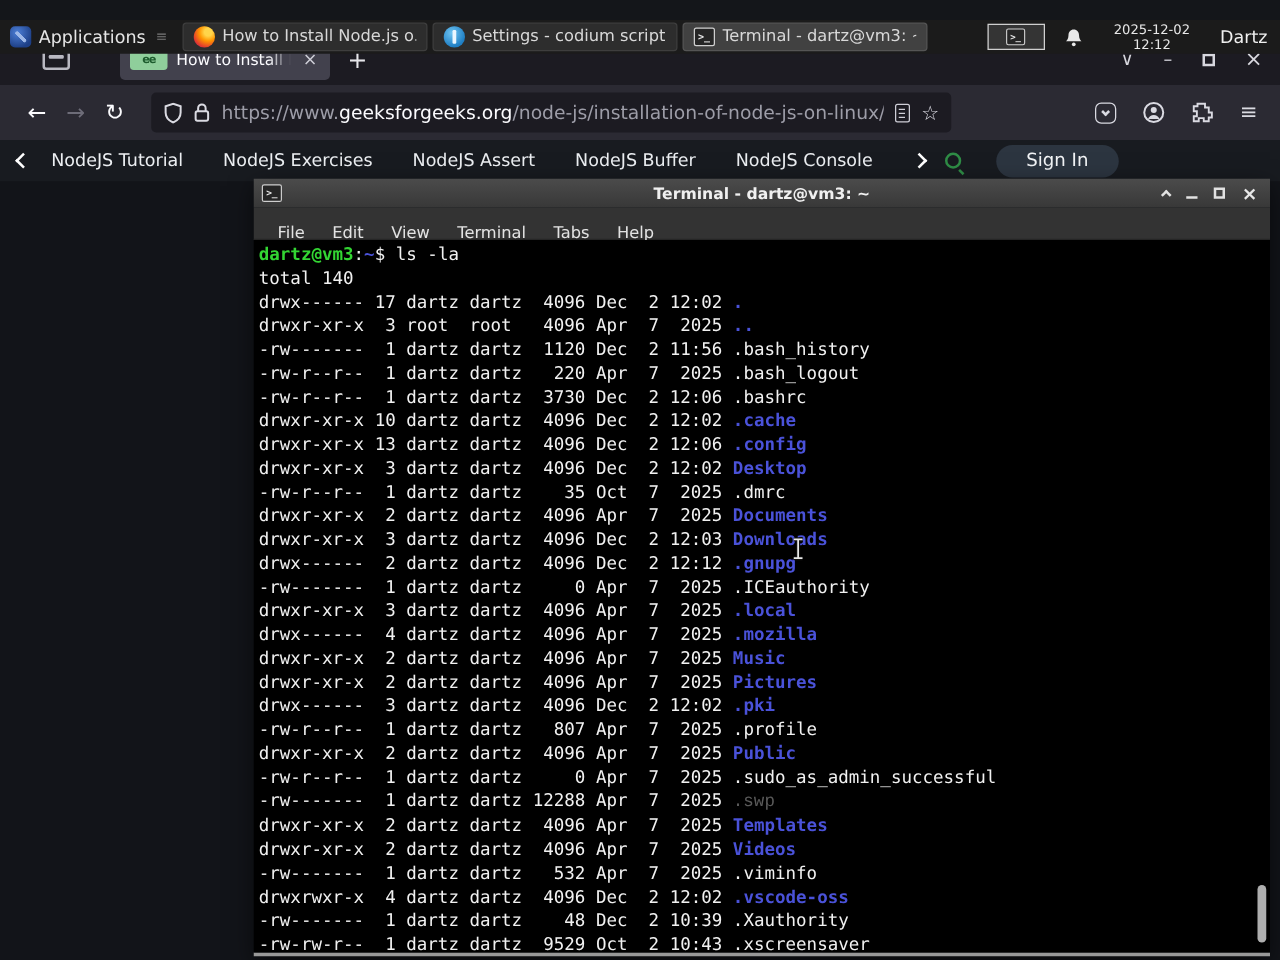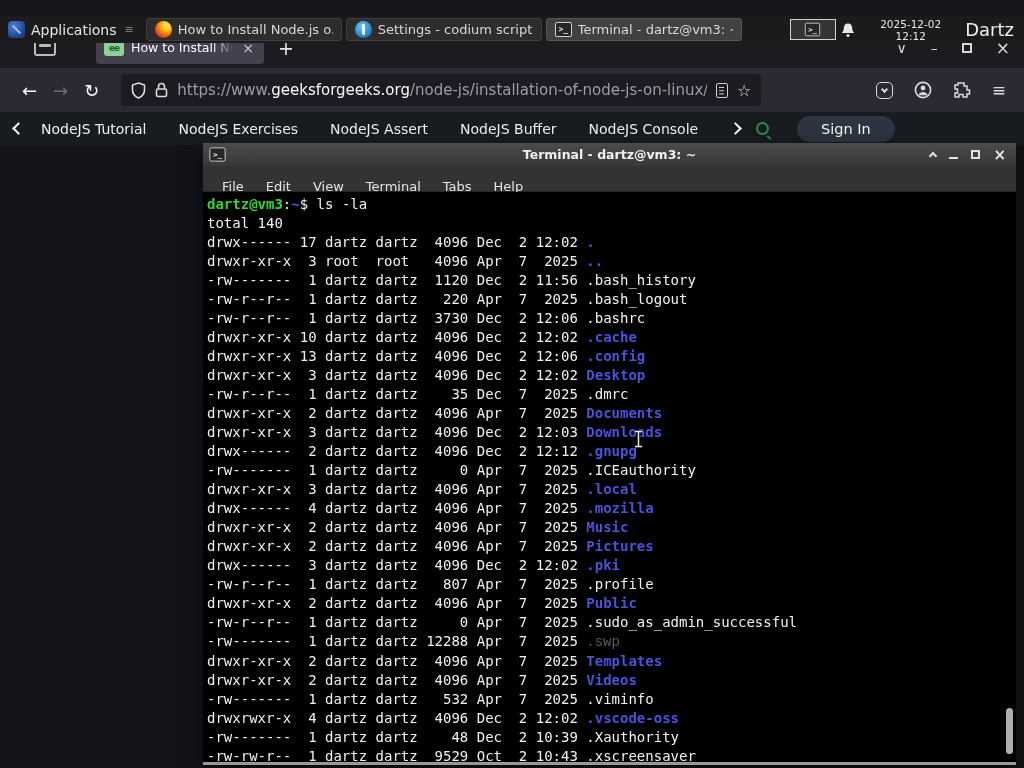--- a/index.html
+++ b/index.html
@@ -26,30 +26,30 @@
              background:radial-gradient(circle at 38% 32%, #6fc4f2, #1f7fc4 70%); position:relative; }
   .codium-icon::after { content:""; position:absolute; left:7px; top:3px; width:3px; height:11px; background:#eaf6ff; border-radius:1px; }
   .term-icon { width:17px; height:15px; min-width:17px; background:#262626; border:1px solid #cfcfcf;
                border-radius:2px; color:#e8e8e8; font:bold 8px/13px "DejaVu Sans Mono", monospace; text-align:center; }
   .pager { margin-left:48px; width:46px; height:21px; border:1px solid #d0d0d0; background:#343434;
            display:flex; align-items:center; justify-content:center; }
   .pager .term-icon { transform:scale(.9); }
   .panel-right { margin-left:auto; display:flex; align-items:center; gap:24px; padding-right:8px; }
   .bell { width:16px; height:16px; }
   .clock { text-align:center; font-size:10.5px; line-height:12px; color:#e8e8e8; }
-  .panel-user { font-size:18px; color:#efefef; padding-right:2px; }
+  .panel-user { font-size:14px; color:#efefef; padding-right:2px; }
 
   
   .tabbar { position:absolute; left:0; top:27px; width:1024px; height:41px; background:#1c1b22;
             display:flex; align-items:center; }
   .ffview { margin-left:34px; width:22px; height:16px; border:2px solid #b9b9c2; border-radius:3px; position:relative; }
   .ffview::after { content:""; position:absolute; left:3px; top:2px; right:3px; height:3px; background:#b9b9c2; border-radius:1px; }
   .tab { margin-left:40px; width:168px; height:32px; background:#42414d; border-radius:4px;
          display:flex; align-items:center; gap:7px; padding:0 8px; color:#fbfbfe; font-size:12.5px; }
-  .gfg-fav { width:20px; height:16px; min-width:16px; border-radius:3px; background:#8fce9b;
+  .gfg-fav { width:30px; height:16px; min-width:16px; border-radius:3px; background:#8fce9b;
              color:#1d5c2e; font:bold 9px/16px "DejaVu Sans", sans-serif; text-align:center; letter-spacing:-1px; }
   .tab-title { white-space:nowrap; overflow:hidden; flex:1;
                -webkit-mask-image:linear-gradient(90deg,#000 80%,transparent); mask-image:linear-gradient(90deg,#000 80%,transparent); }
   .tab-close { color:#cfcfd8; font-size:14px; padding:0 2px; }
   .newtab { color:#e6e6ea; font-size:19px; margin-left:14px; }
   .tab-winctl { margin-left:auto; display:flex; align-items:center; gap:24px; padding-right:14px; color:#d7d7de; }
   .tab-winctl .g { font-size:14px; } .maxbox { width:10px; height:10px; border:2px solid #d7d7de; }
   .chev { display:inline-block; width:8px; height:8px; border-left:2px solid #d7d7de; border-bottom:2px solid #d7d7de; transform:rotate(-45deg); }
 
   .toolbar { position:absolute; left:0; top:68px; width:1024px; height:44px; background:#2b2a33;
@@ -233,21 +233,21 @@
   <div class="tline"><span class="c-green">dartz@vm3</span><span>:</span><span class="c-blue">~</span><span>$ ls -la</span></div>
       <div class="tline">total 140</div>
       <div class="tline"><span>drwx------ 17 dartz dartz  4096 Dec  2 12:02 </span><span class="c-blue">.</span></div>
       <div class="tline"><span>drwxr-xr-x  3 root  root   4096 Apr  7  2025 </span><span class="c-blue">..</span></div>
       <div class="tline"><span>-rw-------  1 dartz dartz  1120 Dec  2 11:56 </span><span>.bash_history</span></div>
       <div class="tline"><span>-rw-r--r--  1 dartz dartz   220 Apr  7  2025 </span><span>.bash_logout</span></div>
       <div class="tline"><span>-rw-r--r--  1 dartz dartz  3730 Dec  2 12:06 </span><span>.bashrc</span></div>
       <div class="tline"><span>drwxr-xr-x 10 dartz dartz  4096 Dec  2 12:02 </span><span class="c-blue">.cache</span></div>
       <div class="tline"><span>drwxr-xr-x 13 dartz dartz  4096 Dec  2 12:06 </span><span class="c-blue">.config</span></div>
       <div class="tline"><span>drwxr-xr-x  3 dartz dartz  4096 Dec  2 12:02 </span><span class="c-blue">Desktop</span></div>
-      <div class="tline"><span>-rw-r--r--  1 dartz dartz    35 Dec  7  2025 </span><span>.dmrc</span></div>
+      <div class="tline"><span>-rw-r--r--  1 dartz dartz    35 Oct  7  2025 </span><span>.dmrc</span></div>
       <div class="tline"><span>drwxr-xr-x  2 dartz dartz  4096 Apr  7  2025 </span><span class="c-blue">Documents</span></div>
       <div class="tline"><span>drwxr-xr-x  3 dartz dartz  4096 Dec  2 12:03 </span><span class="c-blue">Downloads</span></div>
       <div class="tline"><span>drwx------  2 dartz dartz  4096 Dec  2 12:12 </span><span class="c-blue">.gnupg</span></div>
       <div class="tline"><span>-rw-------  1 dartz dartz     0 Apr  7  2025 </span><span>.ICEauthority</span></div>
       <div class="tline"><span>drwxr-xr-x  3 dartz dartz  4096 Apr  7  2025 </span><span class="c-blue">.local</span></div>
       <div class="tline"><span>drwx------  4 dartz dartz  4096 Apr  7  2025 </span><span class="c-blue">.mozilla</span></div>
       <div class="tline"><span>drwxr-xr-x  2 dartz dartz  4096 Apr  7  2025 </span><span class="c-blue">Music</span></div>
       <div class="tline"><span>drwxr-xr-x  2 dartz dartz  4096 Apr  7  2025 </span><span class="c-blue">Pictures</span></div>
       <div class="tline"><span>drwx------  3 dartz dartz  4096 Dec  2 12:02 </span><span class="c-blue">.pki</span></div>
       <div class="tline"><span>-rw-r--r--  1 dartz dartz   807 Apr  7  2025 </span><span>.profile</span></div>

